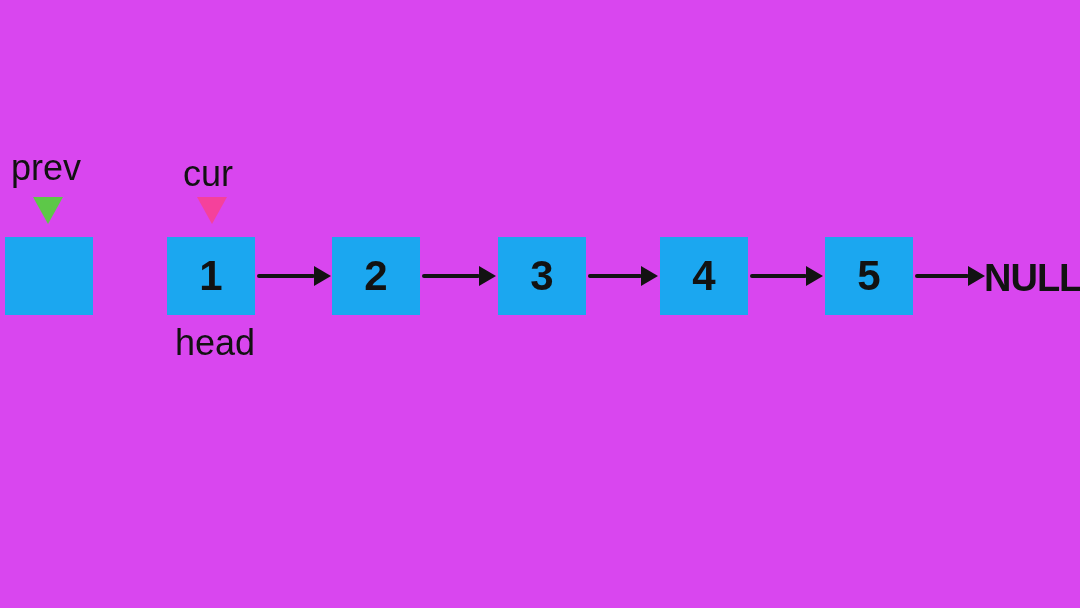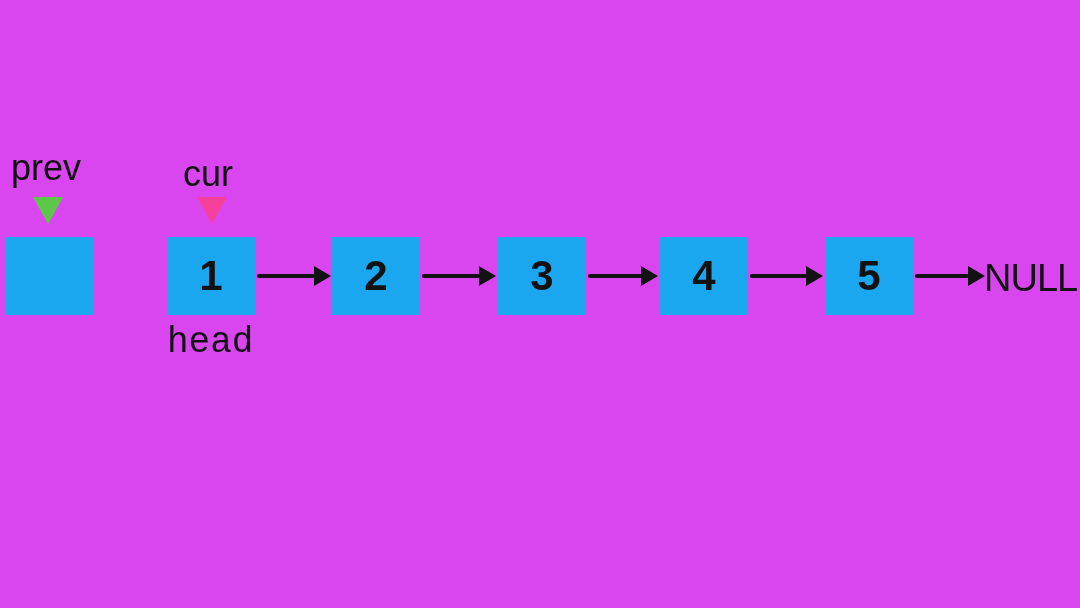--- a/index.html
+++ b/index.html
@@ -47,25 +47,24 @@
     font-size: 42px;
     font-weight: 700;
     color: #121212;
     line-height: 1;
   }
   .head-label {
     position: absolute;
     left: 167px;
     top: 324px;
     width: 88px;
-    text-align: left;
+    text-align: right;
     font-size: 36px;
     line-height: 1.05;
     color: #121212;
-    font-family: Liberation Mono, monospace;
   }
   .arrow {
     position: absolute;
     top: 266px;
     height: 20px;
     display: flex;
     align-items: center;
   }
   .arrow .shaft {
     flex: 1;
@@ -79,21 +78,21 @@
     border-top: 10px solid transparent;
     border-bottom: 10px solid transparent;
     border-left: 17px solid #121212;
     margin-left: -1px;
   }
   .null-label {
     position: absolute;
     left: 984px;
     top: 259px;
     font-size: 38px;
-    font-weight: 400;
+    font-weight: 700;
     letter-spacing: -1px;
     line-height: 1;
     color: #121212;
     white-space: nowrap;
   }
 </style>
 </head>
 <body>
 
 <div class="canvas">

